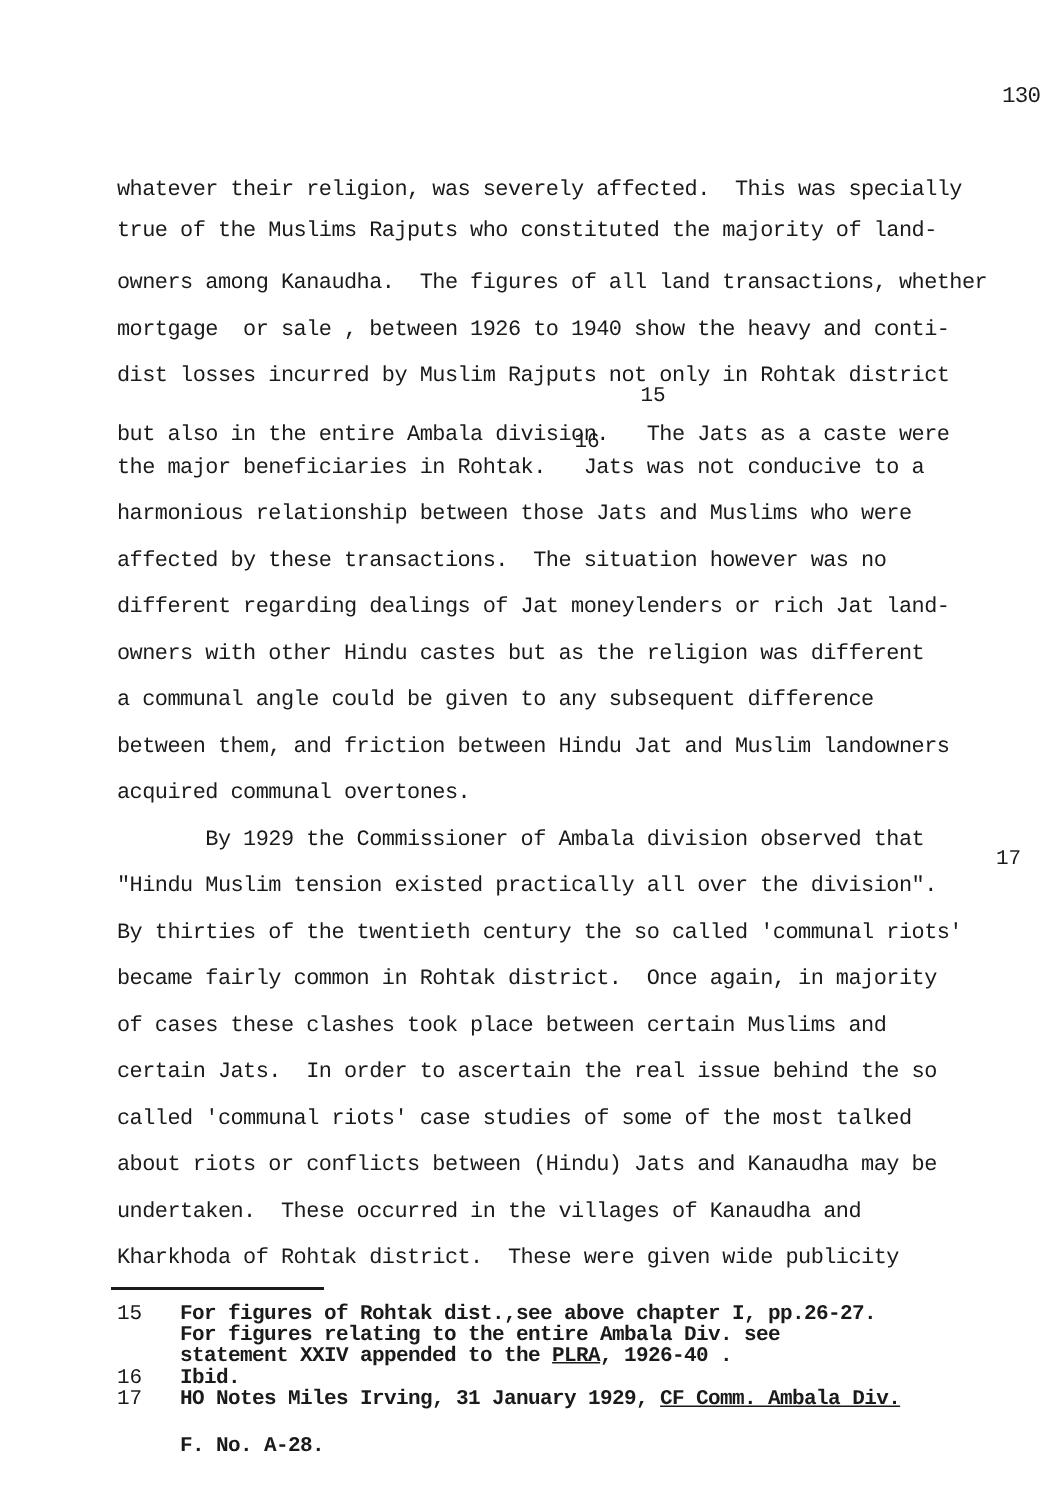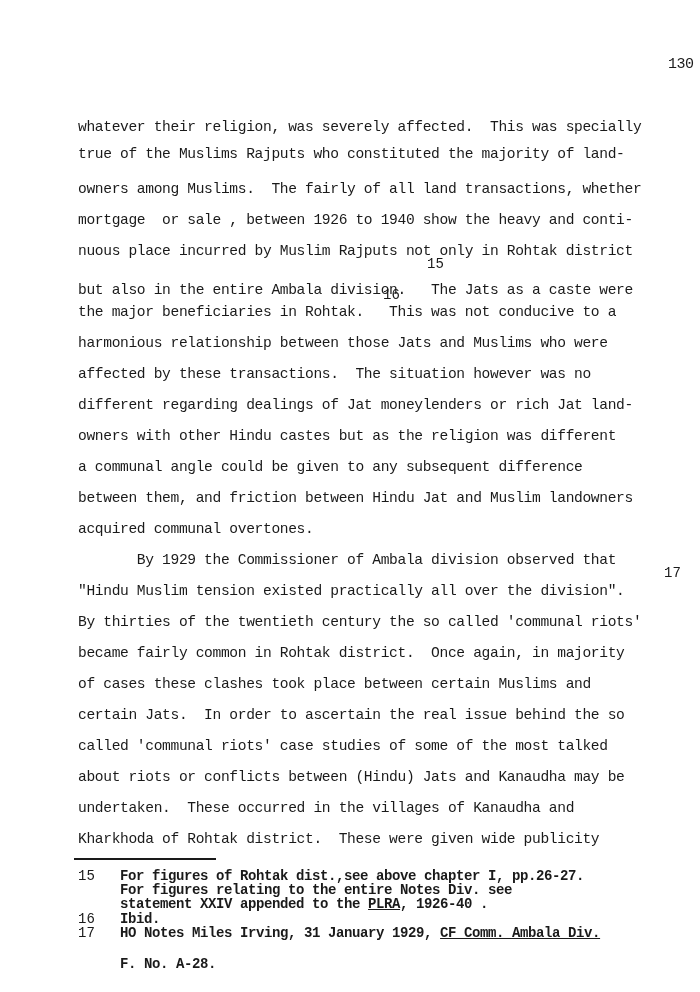--- a/index.html
+++ b/index.html
@@ -19,27 +19,27 @@
   .u { text-decoration: underline; }
 </style>
 </head>
 <body>
 
 <div class="page-number">130</div>
 
 <div>
   <div class="body-line" style="top:119px">whatever their religion, was severely affected.  This was specially</div>
   <div class="body-line" style="top:146px">true of the Muslims Rajputs who constituted the majority of land-</div>
-  <div class="body-line" style="top:181px">owners among Muslims.  The fairly of all land transactions, whether</div>
+  <div class="body-line" style="top:181px">owners among Kanaudha.  The figures of all land transactions, whether</div>
   <div class="body-line" style="top:212px">mortgage  or sale , between 1926 to 1940 show the heavy and conti-</div>
-  <div class="body-line" style="top:243px">nuous place incurred by Muslim Rajputs not only in Rohtak district</div>
+  <div class="body-line" style="top:243px">dist losses incurred by Muslim Rajputs not only in Rohtak district</div>
   <div class="sup" style="left:427px;top:257px">15</div>
   <div class="body-line" style="top:282px">but also in the entire Ambala division.   The Jats as a caste were</div>
   <div class="sup" style="left:383px;top:288px">16</div>
-  <div class="body-line" style="top:304px">the major beneficiaries in Rohtak.   This was not conducive to a</div>
+  <div class="body-line" style="top:304px">the major beneficiaries in Rohtak.   Jats was not conducive to a</div>
   <div class="body-line" style="top:335px">harmonious relationship between those Jats and Muslims who were</div>
   <div class="body-line" style="top:366px">affected by these transactions.  The situation however was no</div>
   <div class="body-line" style="top:397px">different regarding dealings of Jat moneylenders or rich Jat land-</div>
   <div class="body-line" style="top:428px">owners with other Hindu castes but as the religion was different</div>
   <div class="body-line" style="top:459px">a communal angle could be given to any subsequent difference</div>
   <div class="body-line" style="top:490px">between them, and friction between Hindu Jat and Muslim landowners</div>
   <div class="body-line" style="top:521px">acquired communal overtones.</div>
   <div class="body-line" style="top:552px">       By 1929 the Commissioner of Ambala division observed that</div>
   <div class="sup" style="left:664px;top:566px">17</div>
   <div class="body-line" style="top:583px">"Hindu Muslim tension existed practically all over the division".</div>
@@ -51,21 +51,21 @@
   <div class="body-line" style="top:769px">about riots or conflicts between (Hindu) Jats and Kanaudha may be</div>
   <div class="body-line" style="top:800px">undertaken.  These occurred in the villages of Kanaudha and</div>
   <div class="body-line" style="top:831px">Kharkhoda of Rohtak district.  These were given wide publicity</div>
 </div>
 
 <div class="rule"></div>
 
 <div>
   <div class="fn-num" style="top:869px">15</div>
   <div class="fn-line" style="top:869px">For figures of Rohtak dist.,see above chapter I, pp.26-27.</div>
-  <div class="fn-line" style="top:883px">For figures relating to the entire Notes Div. see</div>
+  <div class="fn-line" style="top:883px">For figures relating to the entire Ambala Div. see</div>
   <div class="fn-line" style="top:897px"><span>statement XXIV appended to the </span><span class="u">PLRA</span><span>, 1926-40 .</span></div>
 
   <div class="fn-num" style="top:912px">16</div>
   <div class="fn-line" style="top:912px">Ibid.</div>
 
   <div class="fn-num" style="top:926px">17</div>
   <div class="fn-line" style="top:926px"><span>HO Notes Miles Irving, 31 January 1929, </span><span class="u">CF Comm. Ambala Div.</span></div>
   <div class="fn-line" style="top:957px">F. No. A-28.</div>
 </div>
 

